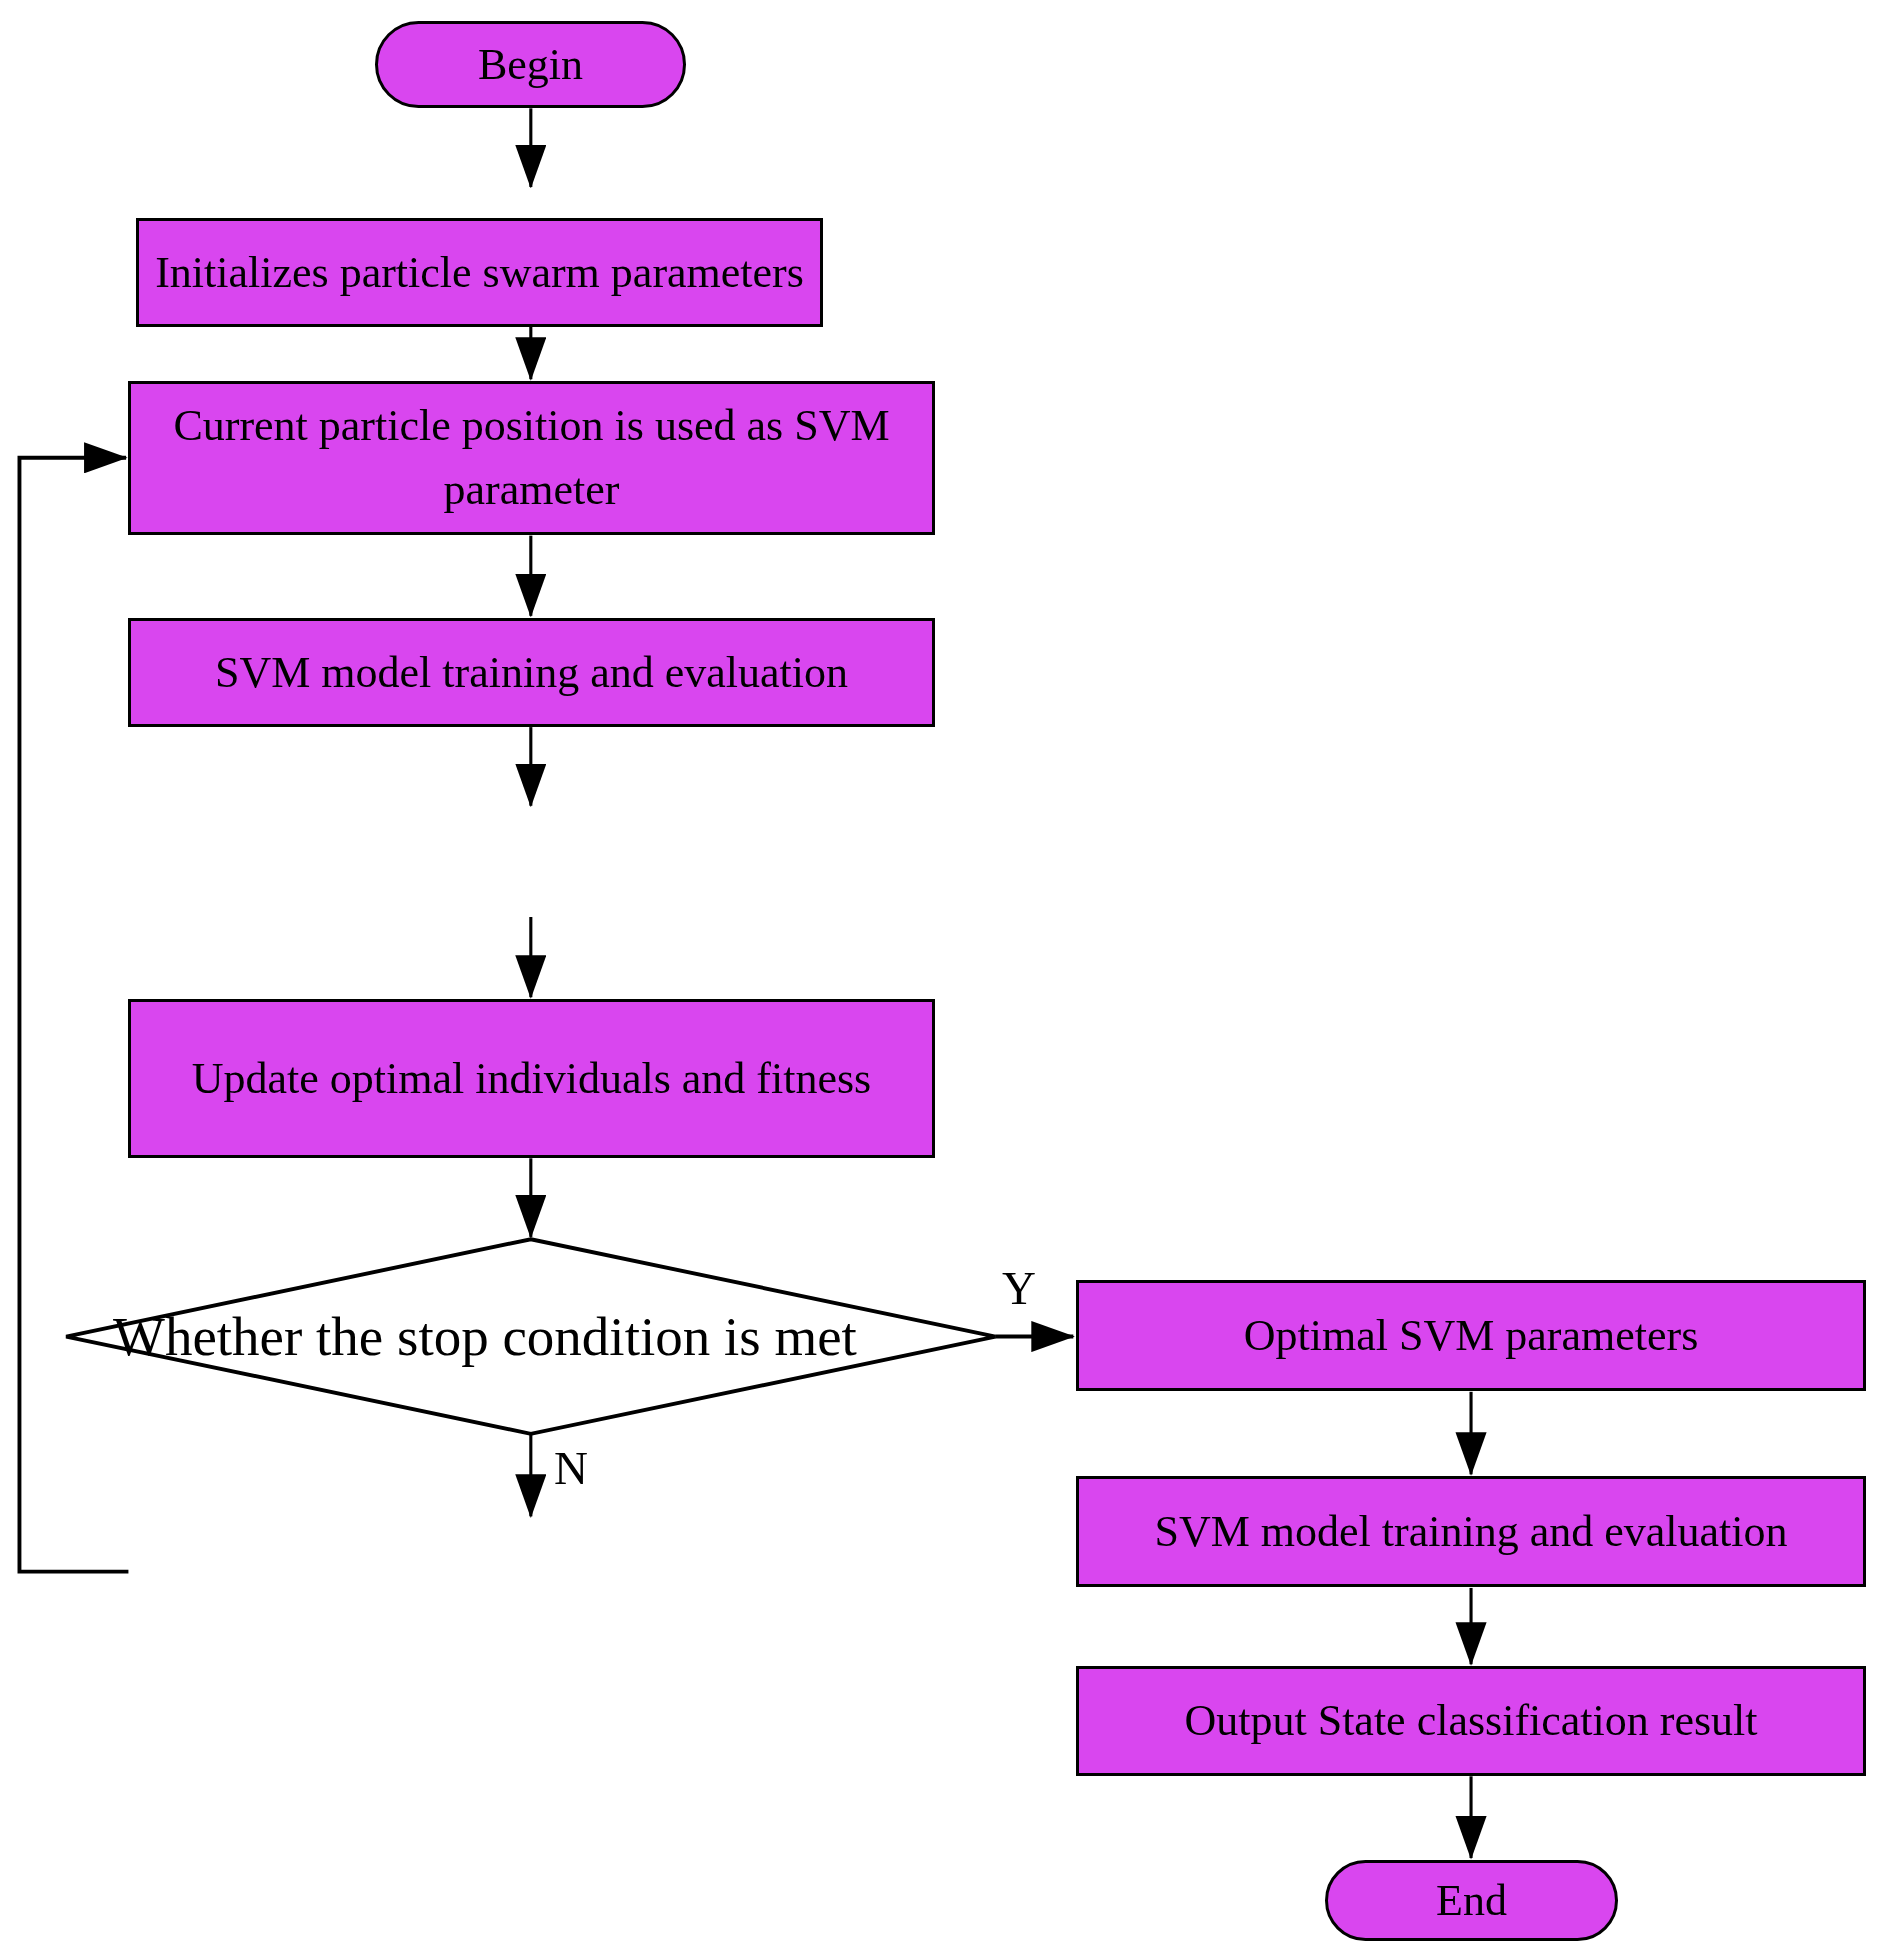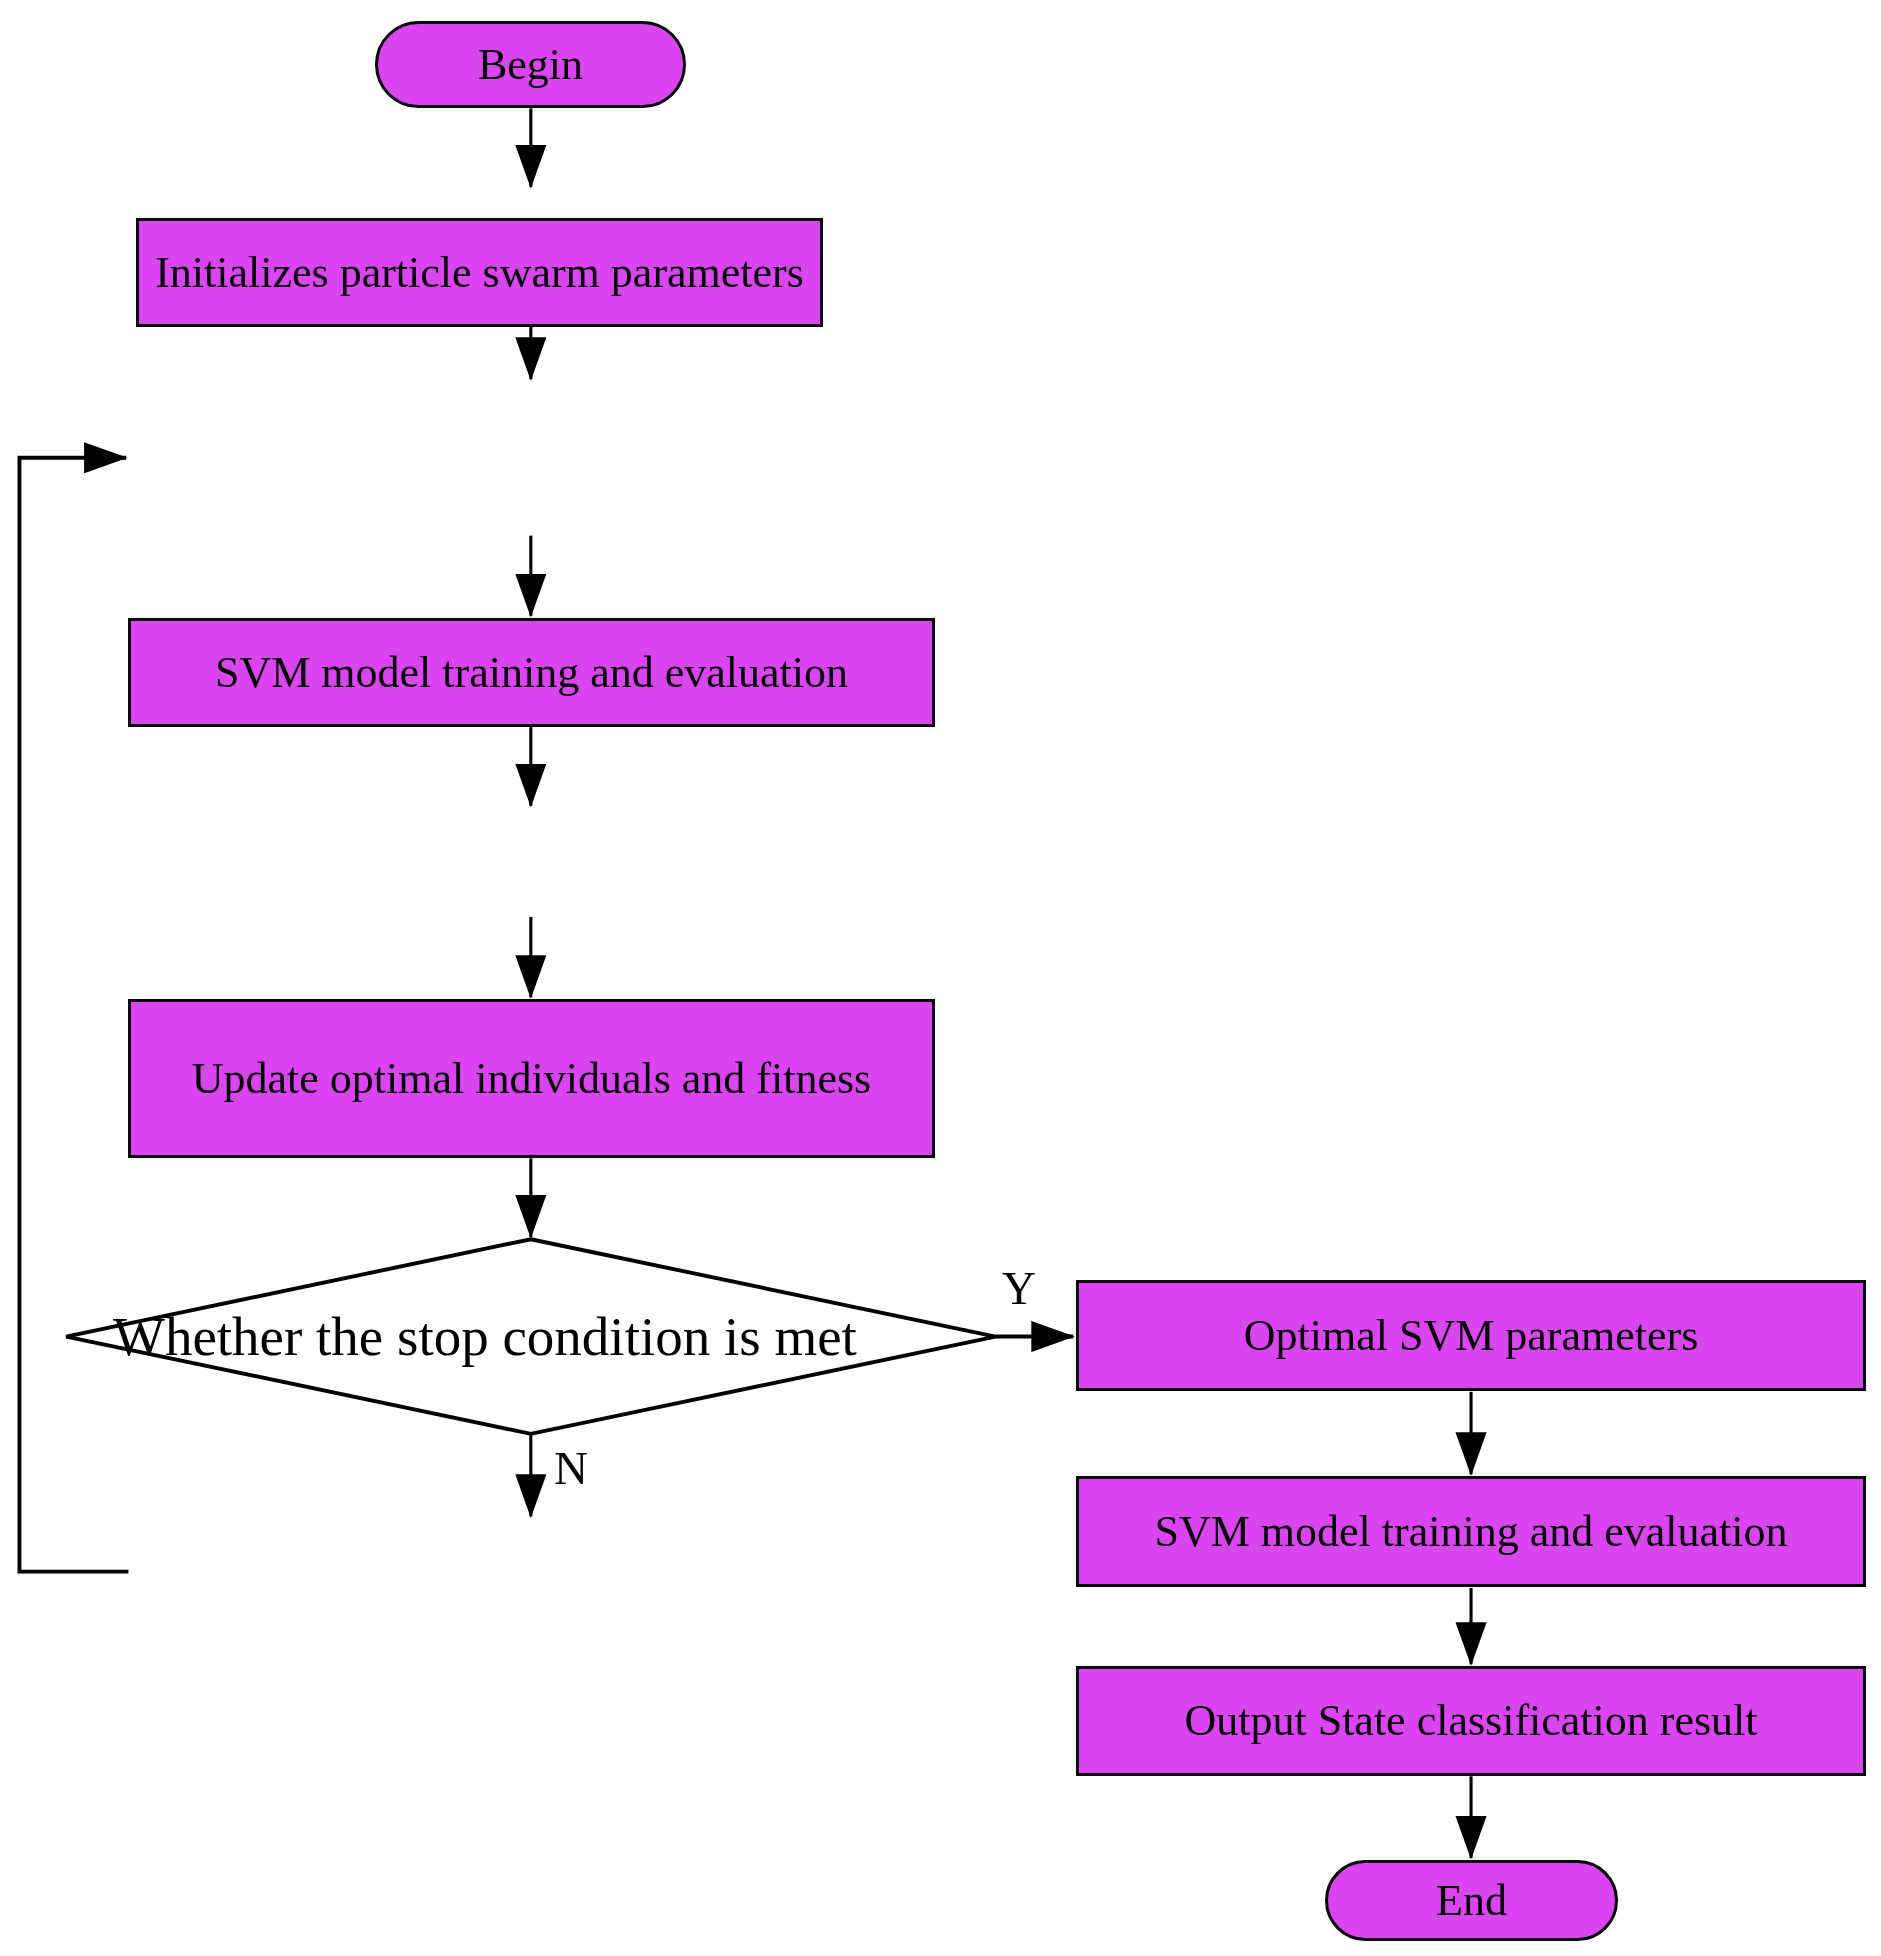--- a/index.html
+++ b/index.html
@@ -83,20 +83,23 @@
   </svg>
 
   <div class="node terminator" style="left:375px; top:21px; width:311px; height:87px;">
     <span>Begin</span>
   </div>
 
   <div class="node" style="left:136px; top:189px; width:687px; height:109px;margin-top:29px;">
     <span>Initializes particle swarm parameters</span>
   </div>
 
+  <div class="node" style="left:128px; top:381px; width:807px; height:154px;">
+    <span>Current particle position is used as SVM parameter</span>
+  </div>
 
   <div class="node" style="left:128px; top:618px; width:807px; height:109px;">
     <span>SVM model training and evaluation</span>
   </div>
 
 
   <div class="node" style="left:128px; top:999px; width:807px; height:159px;justify-content:center;">
     <span>Update optimal individuals and fitness</span>
   </div>
 

